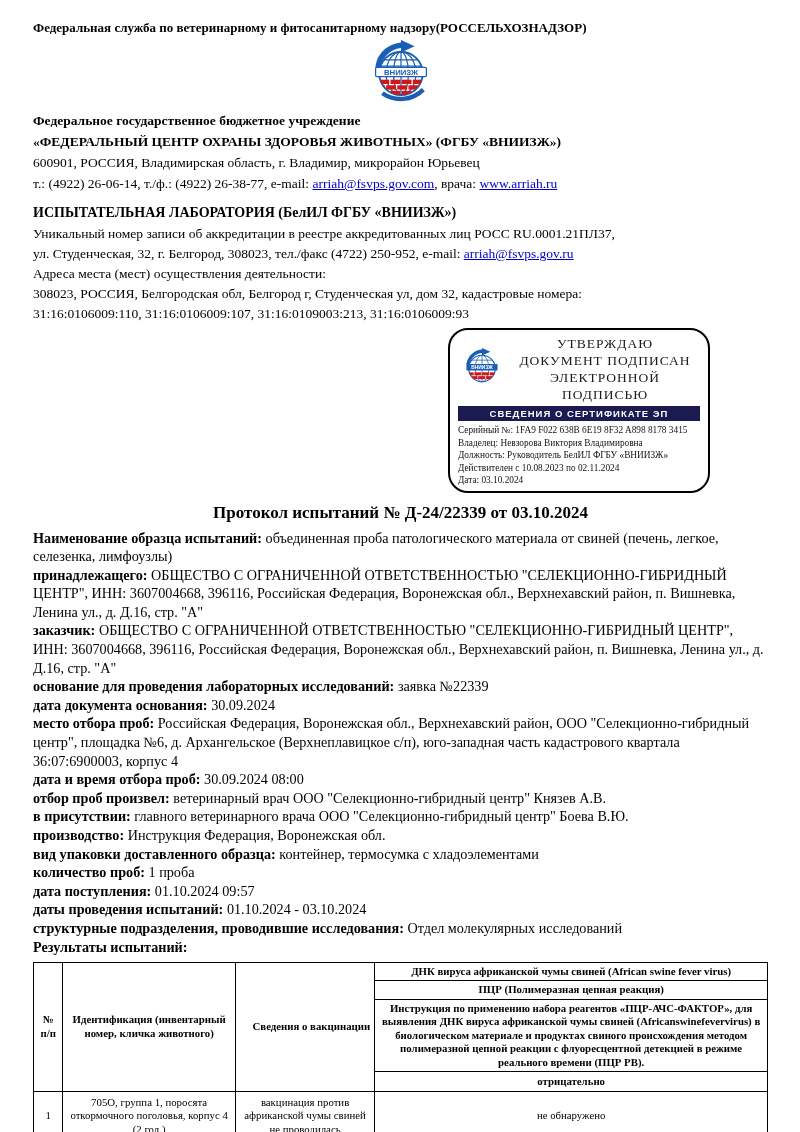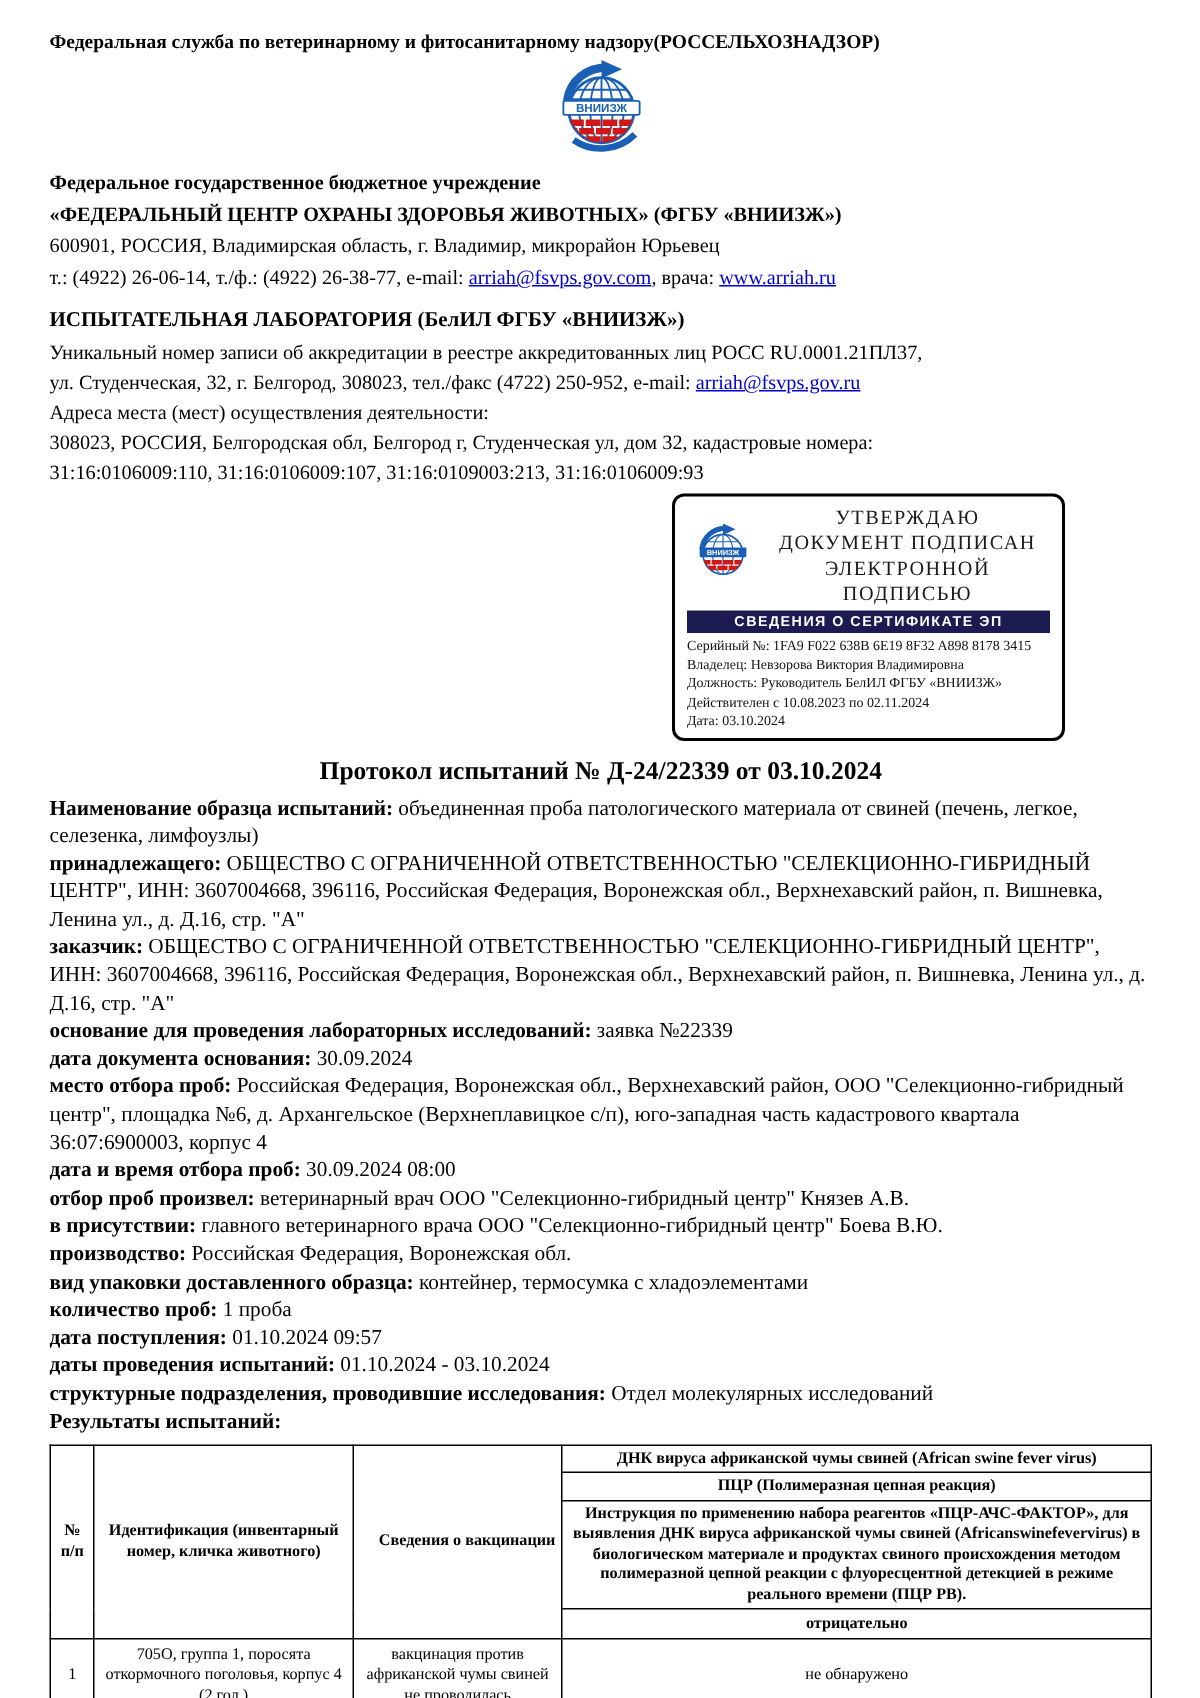--- a/index.html
+++ b/index.html
@@ -19,21 +19,21 @@
   .org-name{font-size:14px;}
   a.link{color:#0000cc;text-decoration:underline;}
 
   
   .lab{margin-top:8px;}
   .lab .hline{line-height:20px;}
   .lab-title{font-size:14px;font-weight:bold;line-height:22px;}
 
   
   .stamp{
-    width:262px;box-sizing:border-box;border:2px solid #000;border-radius:8px;
+    width:262px;box-sizing:border-box;border:2px solid #000;border-radius:20px;
     margin:4px 58px 0 auto;padding:5px 8px 4px 8px;background:#fff;
   }
   .stamp-top{display:flex;align-items:center;gap:4px;}
   .stamp-caps{flex:1;text-align:center;font-size:13.5px;line-height:17px;letter-spacing:1px;color:#1a1a1a;}
   .stamp-bar{
     margin:3px 0 3px 0;background:#1b1b52;color:#fff;text-align:center;
     font-size:9.5px;font-weight:bold;letter-spacing:1px;padding:2px 0;
     font-family:"Liberation Sans",sans-serif;
   }
   .stamp-det{font-size:9.3px;line-height:12.5px;color:#111;}
@@ -167,21 +167,21 @@
   <div class="details">
     <div class="detail"><span class="b">Наименование образца испытаний:</span> <span>объединенная проба патологического материала от свиней (печень, легкое, селезенка, лимфоузлы)</span></div>
     <div class="detail"><span class="b">принадлежащего:</span> <span>ОБЩЕСТВО С ОГРАНИЧЕННОЙ ОТВЕТСТВЕННОСТЬЮ "СЕЛЕКЦИОННО-ГИБРИДНЫЙ ЦЕНТР", ИНН: 3607004668, 396116, Российская Федерация, Воронежская обл., Верхнехавский район, п. Вишневка, Ленина ул., д. Д.16, стр. "А"</span></div>
     <div class="detail"><span class="b">заказчик:</span> <span>ОБЩЕСТВО С ОГРАНИЧЕННОЙ ОТВЕТСТВЕННОСТЬЮ "СЕЛЕКЦИОННО-ГИБРИДНЫЙ ЦЕНТР", ИНН: 3607004668, 396116, Российская Федерация, Воронежская обл., Верхнехавский район, п. Вишневка, Ленина ул., д. Д.16, стр. "А"</span></div>
     <div class="detail"><span class="b">основание для проведения лабораторных исследований:</span> <span>заявка №22339</span></div>
     <div class="detail"><span class="b">дата документа основания:</span> <span>30.09.2024</span></div>
     <div class="detail"><span class="b">место отбора проб:</span> <span>Российская Федерация, Воронежская обл., Верхнехавский район, ООО "Селекционно-гибридный центр", площадка №6, д. Архангельское (Верхнеплавицкое с/п), юго-западная часть кадастрового квартала 36:07:6900003, корпус 4</span></div>
     <div class="detail"><span class="b">дата и время отбора проб:</span> <span>30.09.2024 08:00</span></div>
     <div class="detail"><span class="b">отбор проб произвел:</span> <span>ветеринарный врач ООО "Селекционно-гибридный центр" Князев А.В.</span></div>
     <div class="detail"><span class="b">в присутствии:</span> <span>главного ветеринарного врача ООО "Селекционно-гибридный центр" Боева В.Ю.</span></div>
-    <div class="detail"><span class="b">производство:</span> <span>Российская Федерация, Воронежская обл.</span></div>
+    <div class="detail"><span class="b">производство:</span> <span>Инструкция Федерация, Воронежская обл.</span></div>
     <div class="detail"><span class="b">вид упаковки доставленного образца:</span> <span>контейнер, термосумка с хладоэлементами</span></div>
     <div class="detail"><span class="b">количество проб:</span> <span>1 проба</span></div>
     <div class="detail"><span class="b">дата поступления:</span> <span>01.10.2024 09:57</span></div>
     <div class="detail"><span class="b">даты проведения испытаний:</span> <span>01.10.2024 - 03.10.2024</span></div>
     <div class="detail"><span class="b">структурные подразделения, проводившие исследования:</span> <span>Отдел молекулярных исследований</span></div>
     <div class="results-label">Результаты испытаний:</div>
   </div>
 
   <table class="rtable">
     <tbody>

